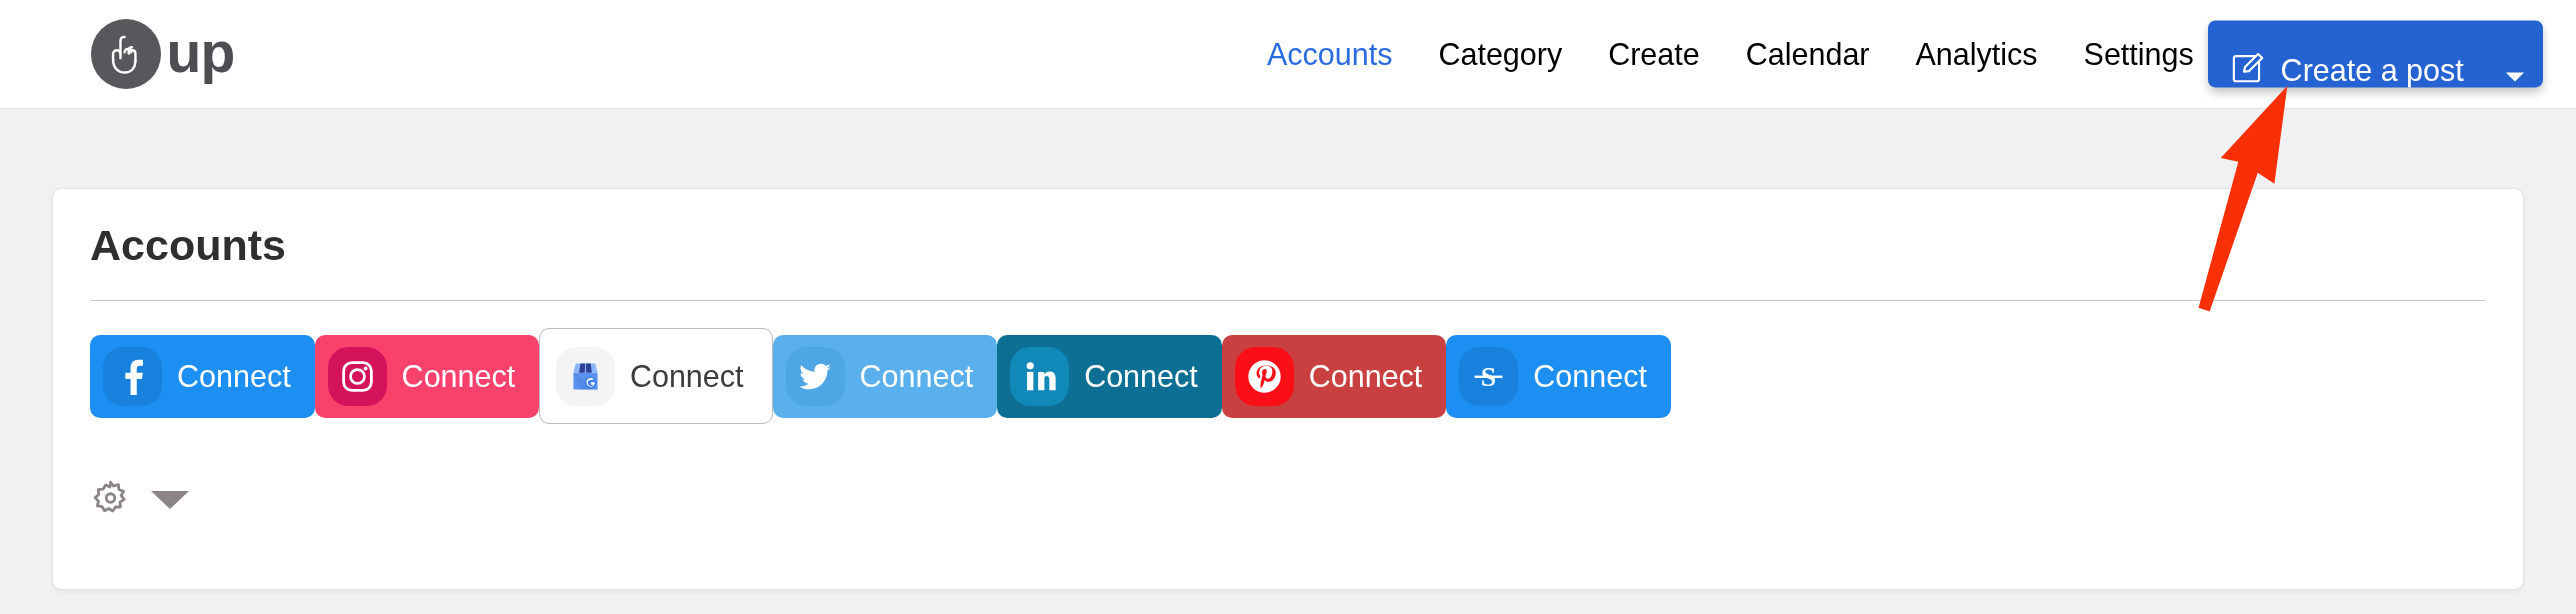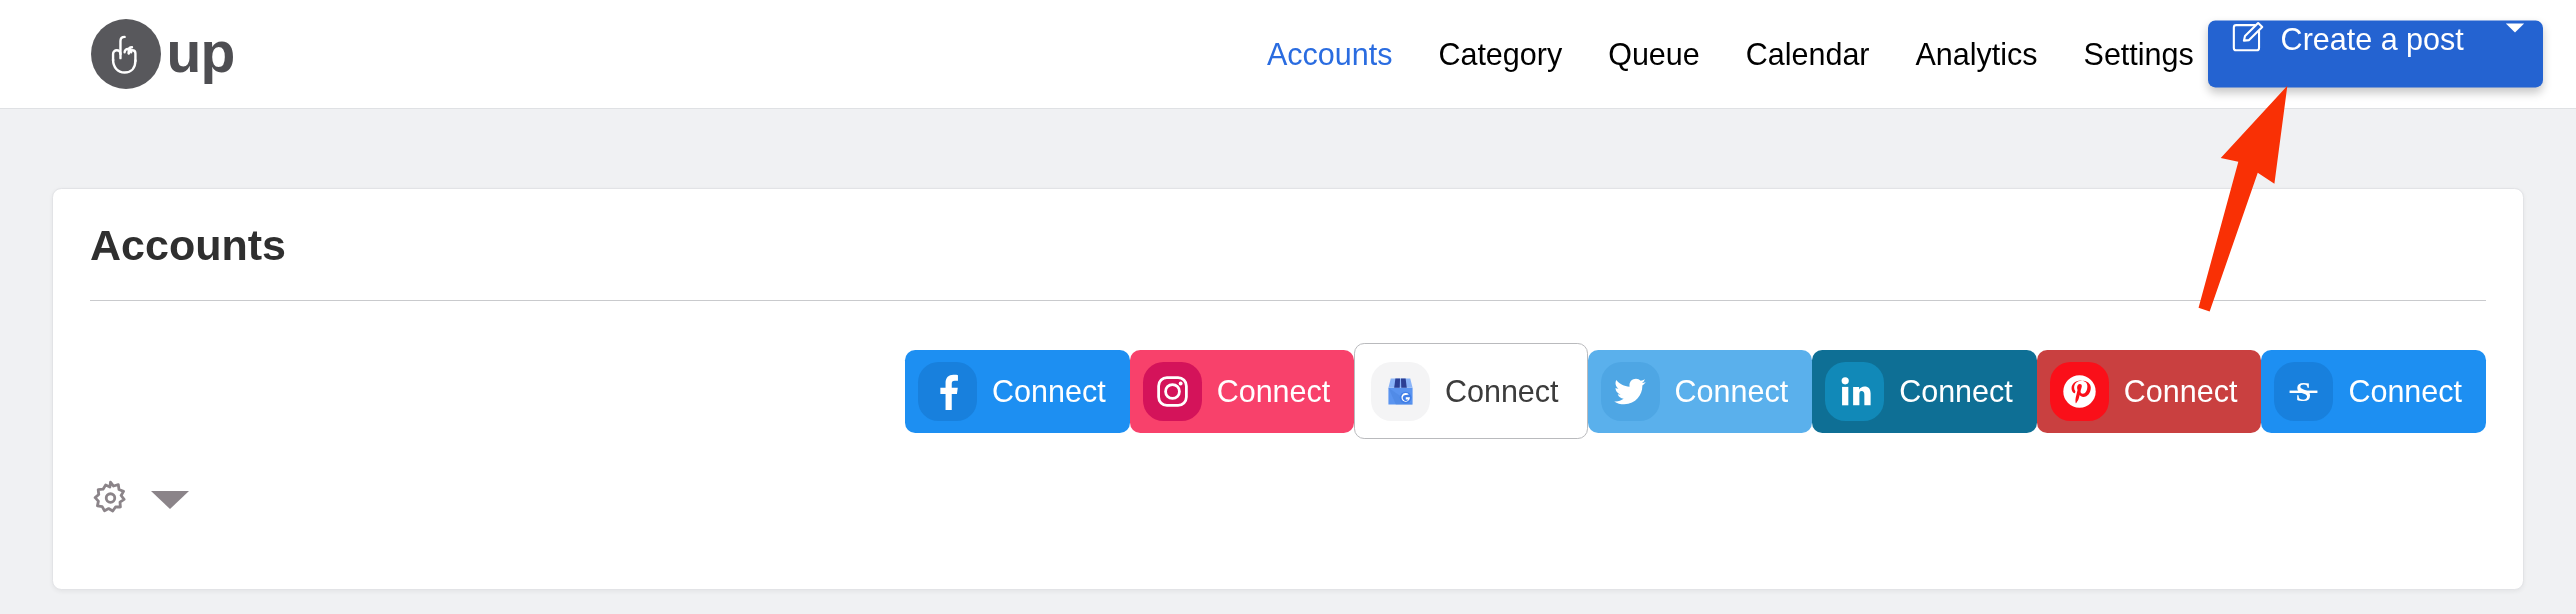--- a/index.html
+++ b/index.html
@@ -90,21 +90,21 @@
   .nav-settings .nav-label { font-size: 30.5px; color: #3c3c3c; line-height: 1; white-space: nowrap; }
   .chev-blue { display: block; }
 
   
   .create-wrap {
     position: absolute;
     right: 33px;
     top: 50%;
     transform: translateY(-50%);
     display: flex;
-    align-items: flex-start;
+    align-items: flex-end;
     background: #2463d1;
     border-radius: 7.4px;
     box-shadow: 0 4.6px 9.3px rgba(0,0,0,0.22);
     height: 67px;
     overflow: hidden;
   }
   .create-main {
     display: flex;
     align-items: center;
     gap: 15.7px;
@@ -159,26 +159,26 @@
     top: 111px;
     width: 2396px;
     height: 0.9px;
     background: #c9cacd;
   }
 
   
   .accounts-row {
     position: absolute;
     left: 37px;
-    top: 142px;
+    top: 127px;
     width: 2396px;
     height: 120px;
     display: flex;
     align-items: center;
-    justify-content: flex-end;
+    justify-content: flex-start;
   }
 
   .connect-btn {
     display: flex;
     align-items: center;
     gap: 15px;
     border-radius: 10.2px;
     padding: 12px 24px 12px 13px;
     cursor: pointer;
     border: none;
@@ -258,21 +258,21 @@
             <path d="M12.0 32.0 C12.0 40.5 17.0 46.0 24.5 46.0 C32.0 46.0 36.2 41.0 36.2 33.0"></path>
           </g>
         </svg>
       </div>
       <div class="brand-word">up</div>
     </div>
 
     <div class="nav">
       <div class="nav-item active">Accounts</div>
       <div class="nav-item">Category</div>
-      <div class="nav-item">Queue</div>
+      <div class="nav-item">Create</div>
       <div class="nav-item">Calendar</div>
       <div class="nav-item">Analytics</div>
       <div class="nav-item">Settings</div>
 
       <div class="nav-settings">
         <span class="nav-label">Settings</span>
         <span class="chev-blue">
           <svg width="31" height="20.4" viewBox="0 0 34 22">
             <path d="M3 4 L17 17 L31 4" fill="none" stroke="#3ba5e8" stroke-width="3.2" stroke-linecap="round" stroke-linejoin="round"></path>
           </svg>

